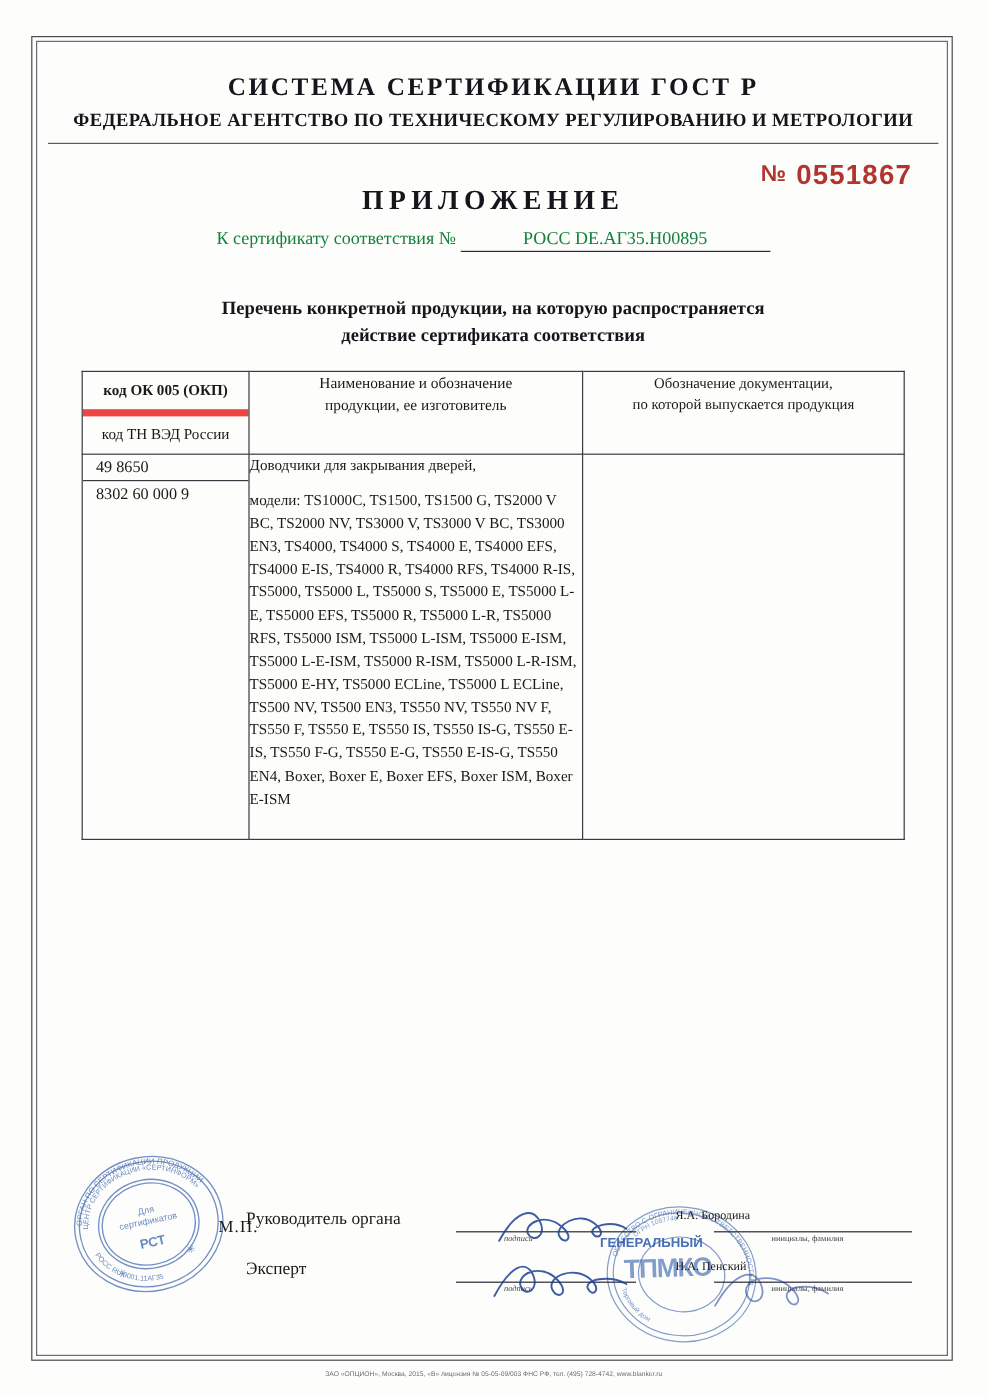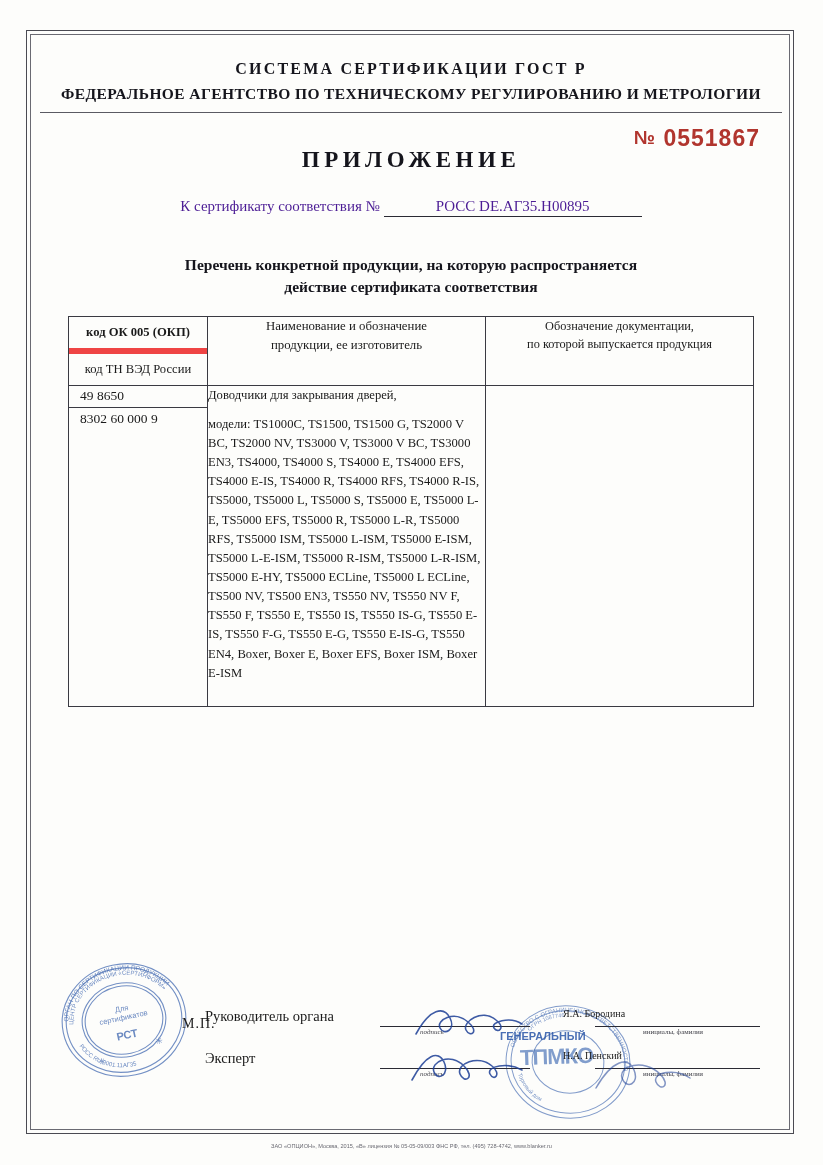--- a/index.html
+++ b/index.html
@@ -41,21 +41,21 @@
     box-sizing: border-box;
   }
   .content {
     position: absolute;
     left: 40px;
     top: 44px;
     width: 742px;
   }
   .hdr1 {
     text-align: center;
-    font-size: 16px;
+    font-size: 21px;
     font-weight: bold;
     letter-spacing: 2.2px;
     margin-top: 16px;
     color: #15151c;
   }
   .hdr2 {
     text-align: center;
     font-size: 15.5px;
     font-weight: bold;
     letter-spacing: 0.4px;
@@ -90,22 +90,22 @@
     letter-spacing: 1px;
     font-family: "Liberation Sans", sans-serif;
   }
   .cert-number .no-sign {
     font-size: 19px;
     vertical-align: 2px;
   }
   .subline {
     text-align: center;
     font-size: 15px;
-    margin-top: 17px;
-    color: #4c1d95;
+    margin-top: 3px;
+    color: #15803d;
   }
   .subline .underlined {
     border-bottom: 1px solid #2a2a33;
     padding: 0 4px 1px 4px;
     display: inline-block;
     min-width: 250px;
     text-align: center;
   }
   .desc {
     text-align: center;

